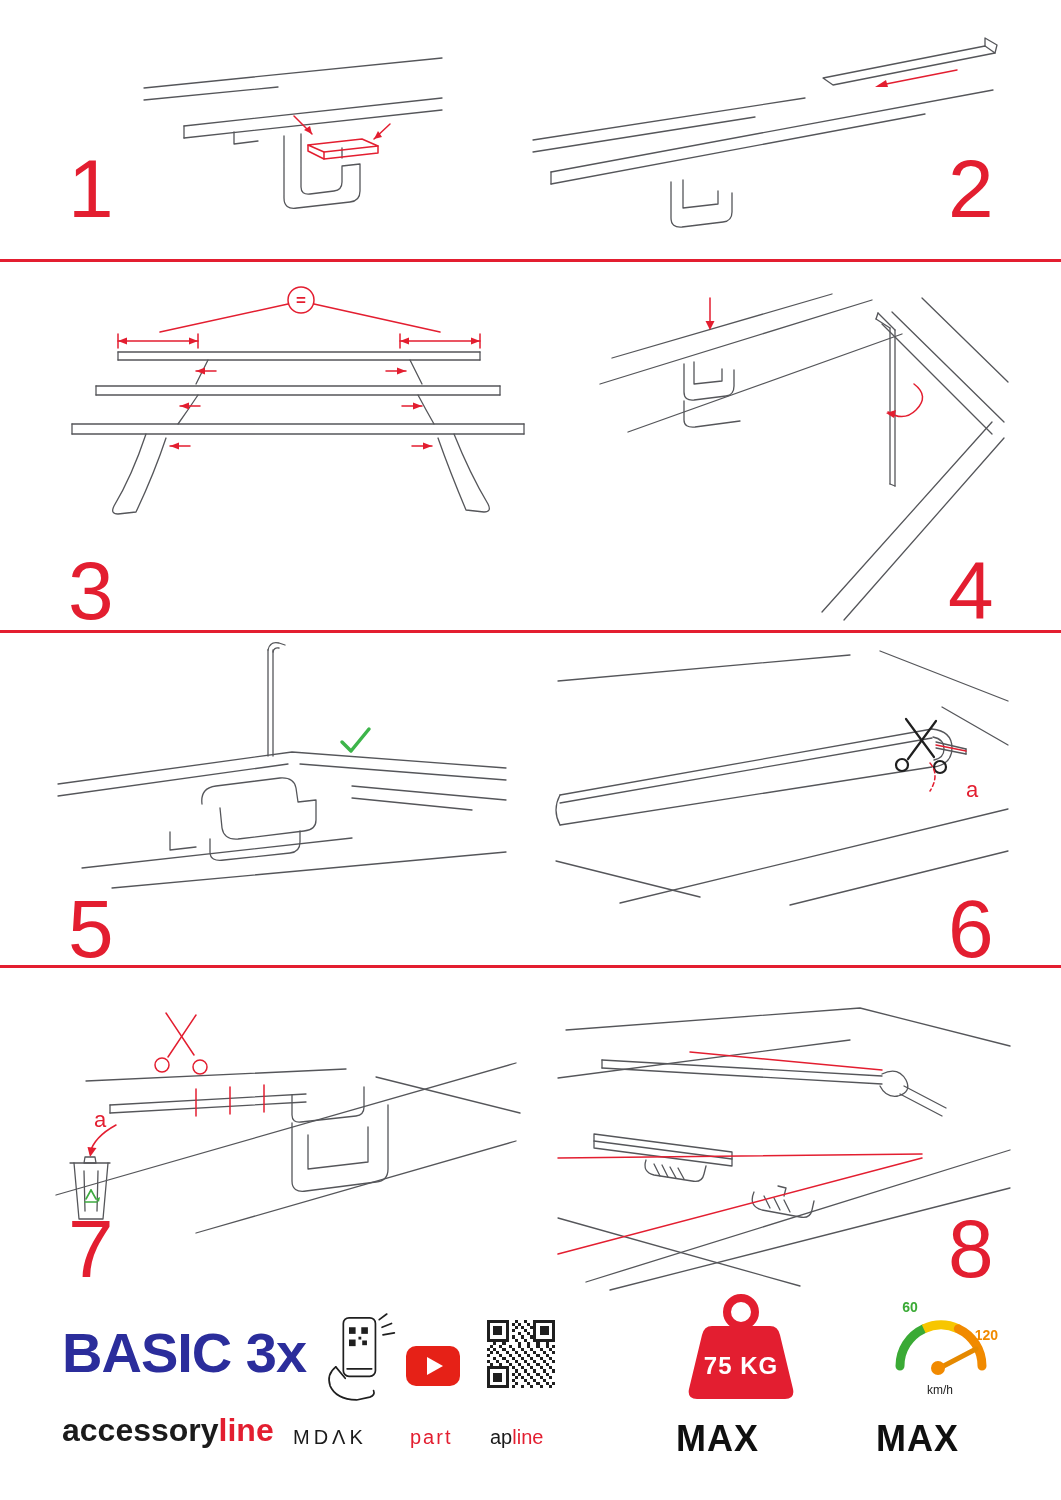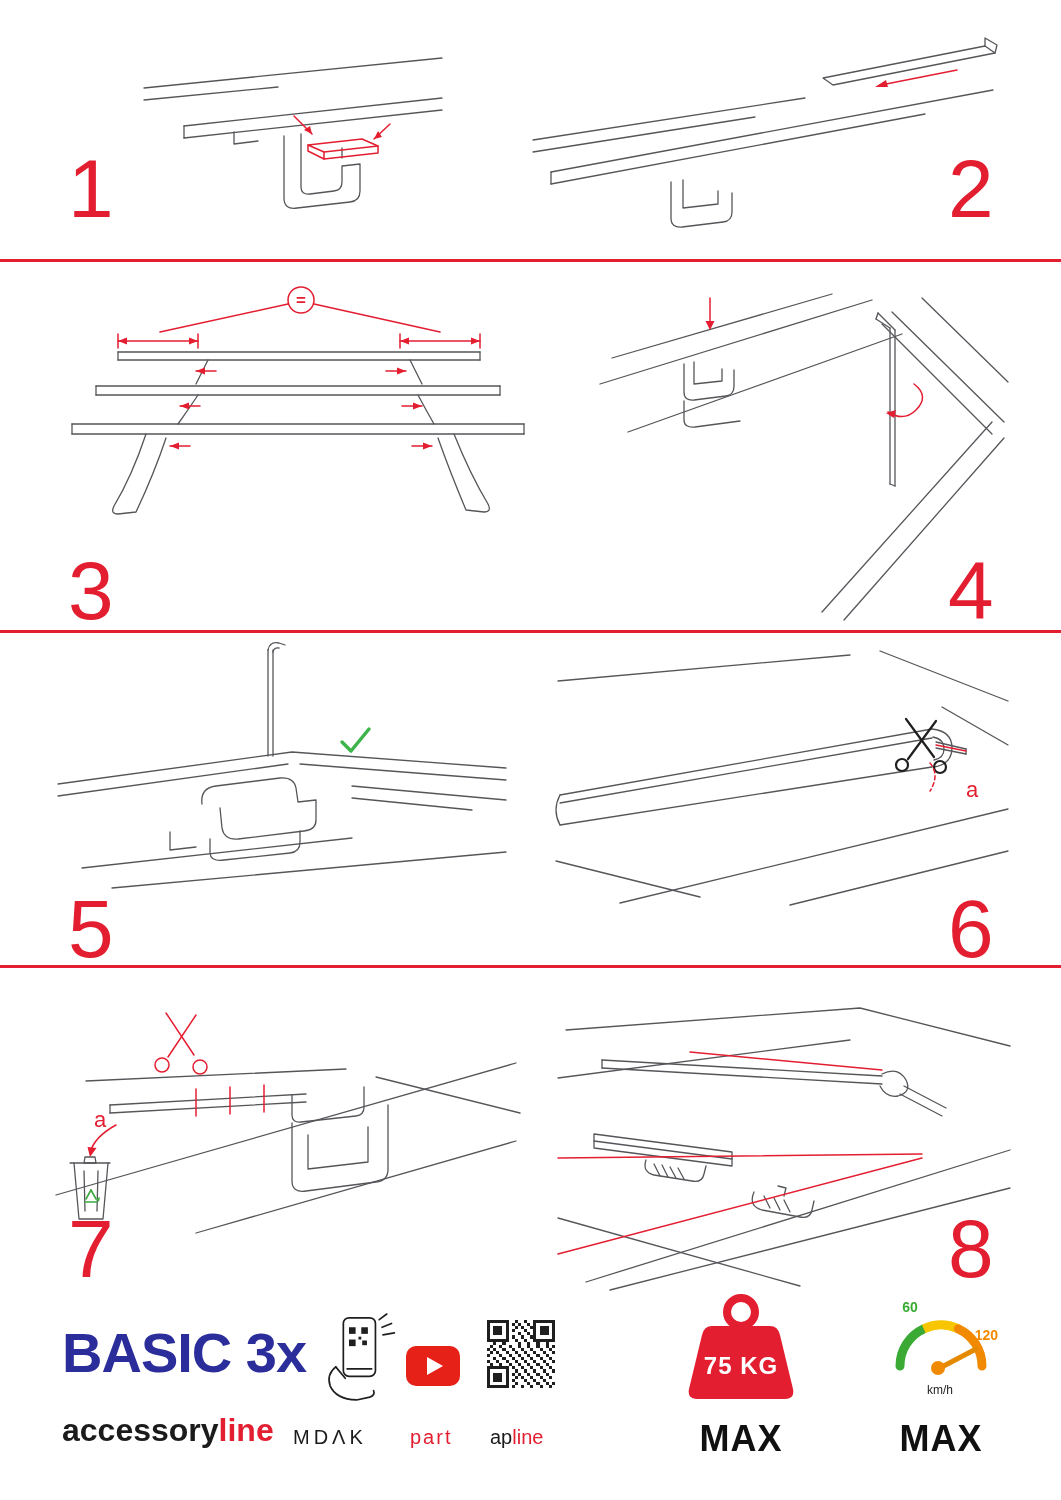--- a/index.html
+++ b/index.html
@@ -24,21 +24,21 @@
   .lab-a{fill:#e31e30;font-size:22px;text-anchor:middle;}
   .wtext{fill:#ffffff;font-size:24px;font-weight:bold;text-anchor:middle;letter-spacing:1px;}
   .sp-lo{fill:#3aaa35;font-size:14px;font-weight:bold;text-anchor:middle;}
   .sp-hi{fill:#f18a00;font-size:14px;font-weight:bold;text-anchor:end;}
   .sp-unit{fill:#222;font-size:12px;text-anchor:middle;}
   .product{position:absolute;left:62px;top:1320px;font-size:56px;font-weight:700;
            color:#2b2d9b;letter-spacing:-1px;}
   .brandline{position:absolute;left:62px;top:1412px;font-size:32px;font-weight:700;color:#1b1b1b;}
   .brandline .red{color:#e31e30;}
   .partner{position:absolute;top:1426px;font-size:20px;color:#1b1b1b;}
-  .max-label{position:absolute;top:1418px;width:130px;text-align:center;
+  .max-label{position:absolute;top:1418px;width:130px;text-align:left;
              font-size:36px;font-weight:700;color:#101010;letter-spacing:1px;}
 </style>
 </head>
 <body>
 
 <div class="page">
 
   <div class="step-num" style="left:68px;top:148px">1</div>
 
   <svg class="abs" style="left:138px;top:48px" width="310" height="200" viewBox="0 0 310 200">

